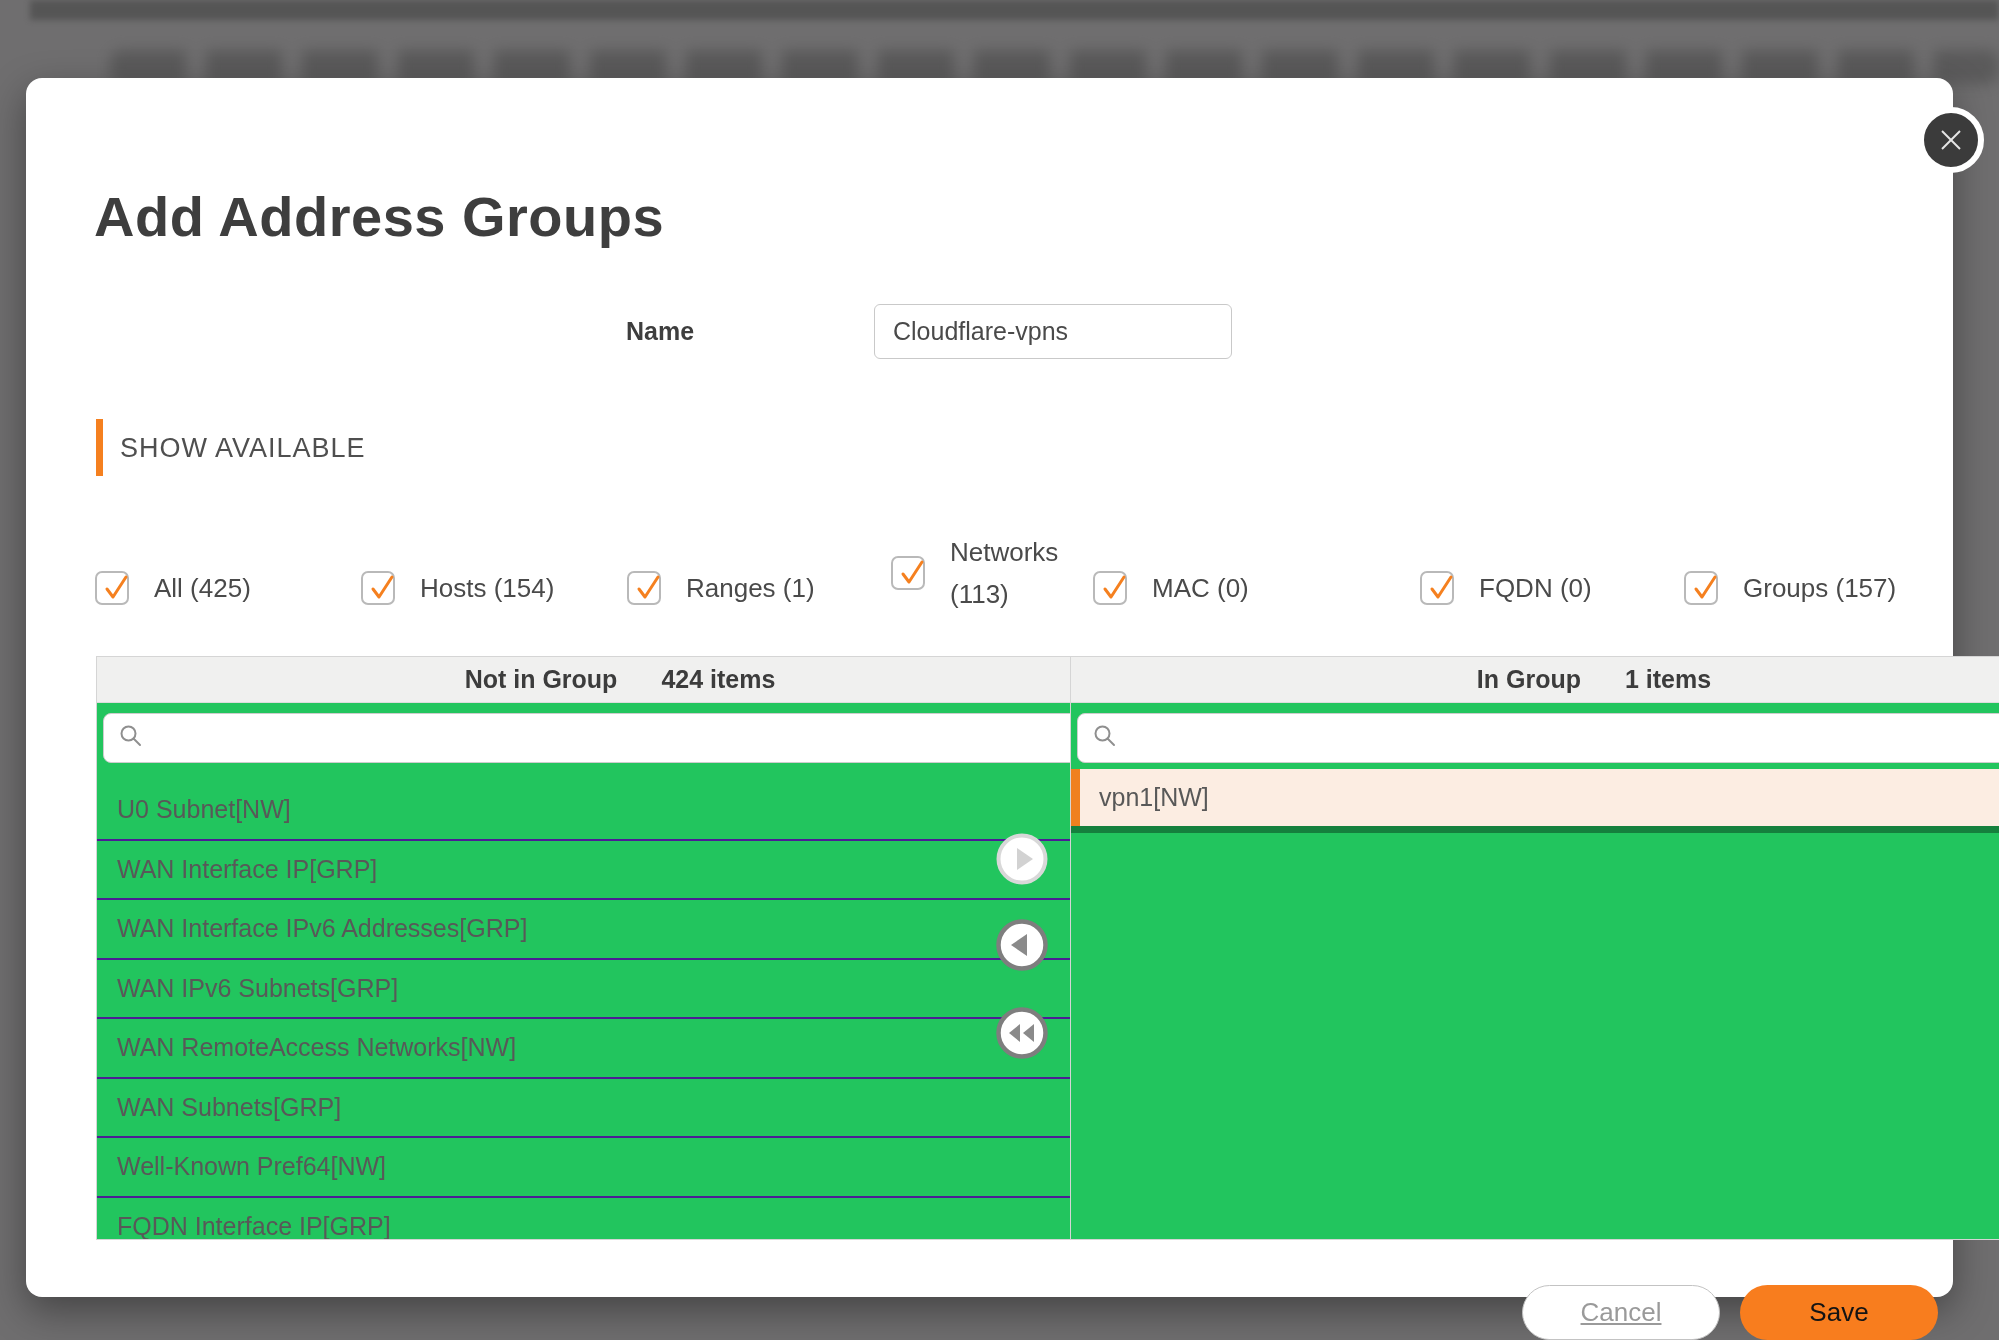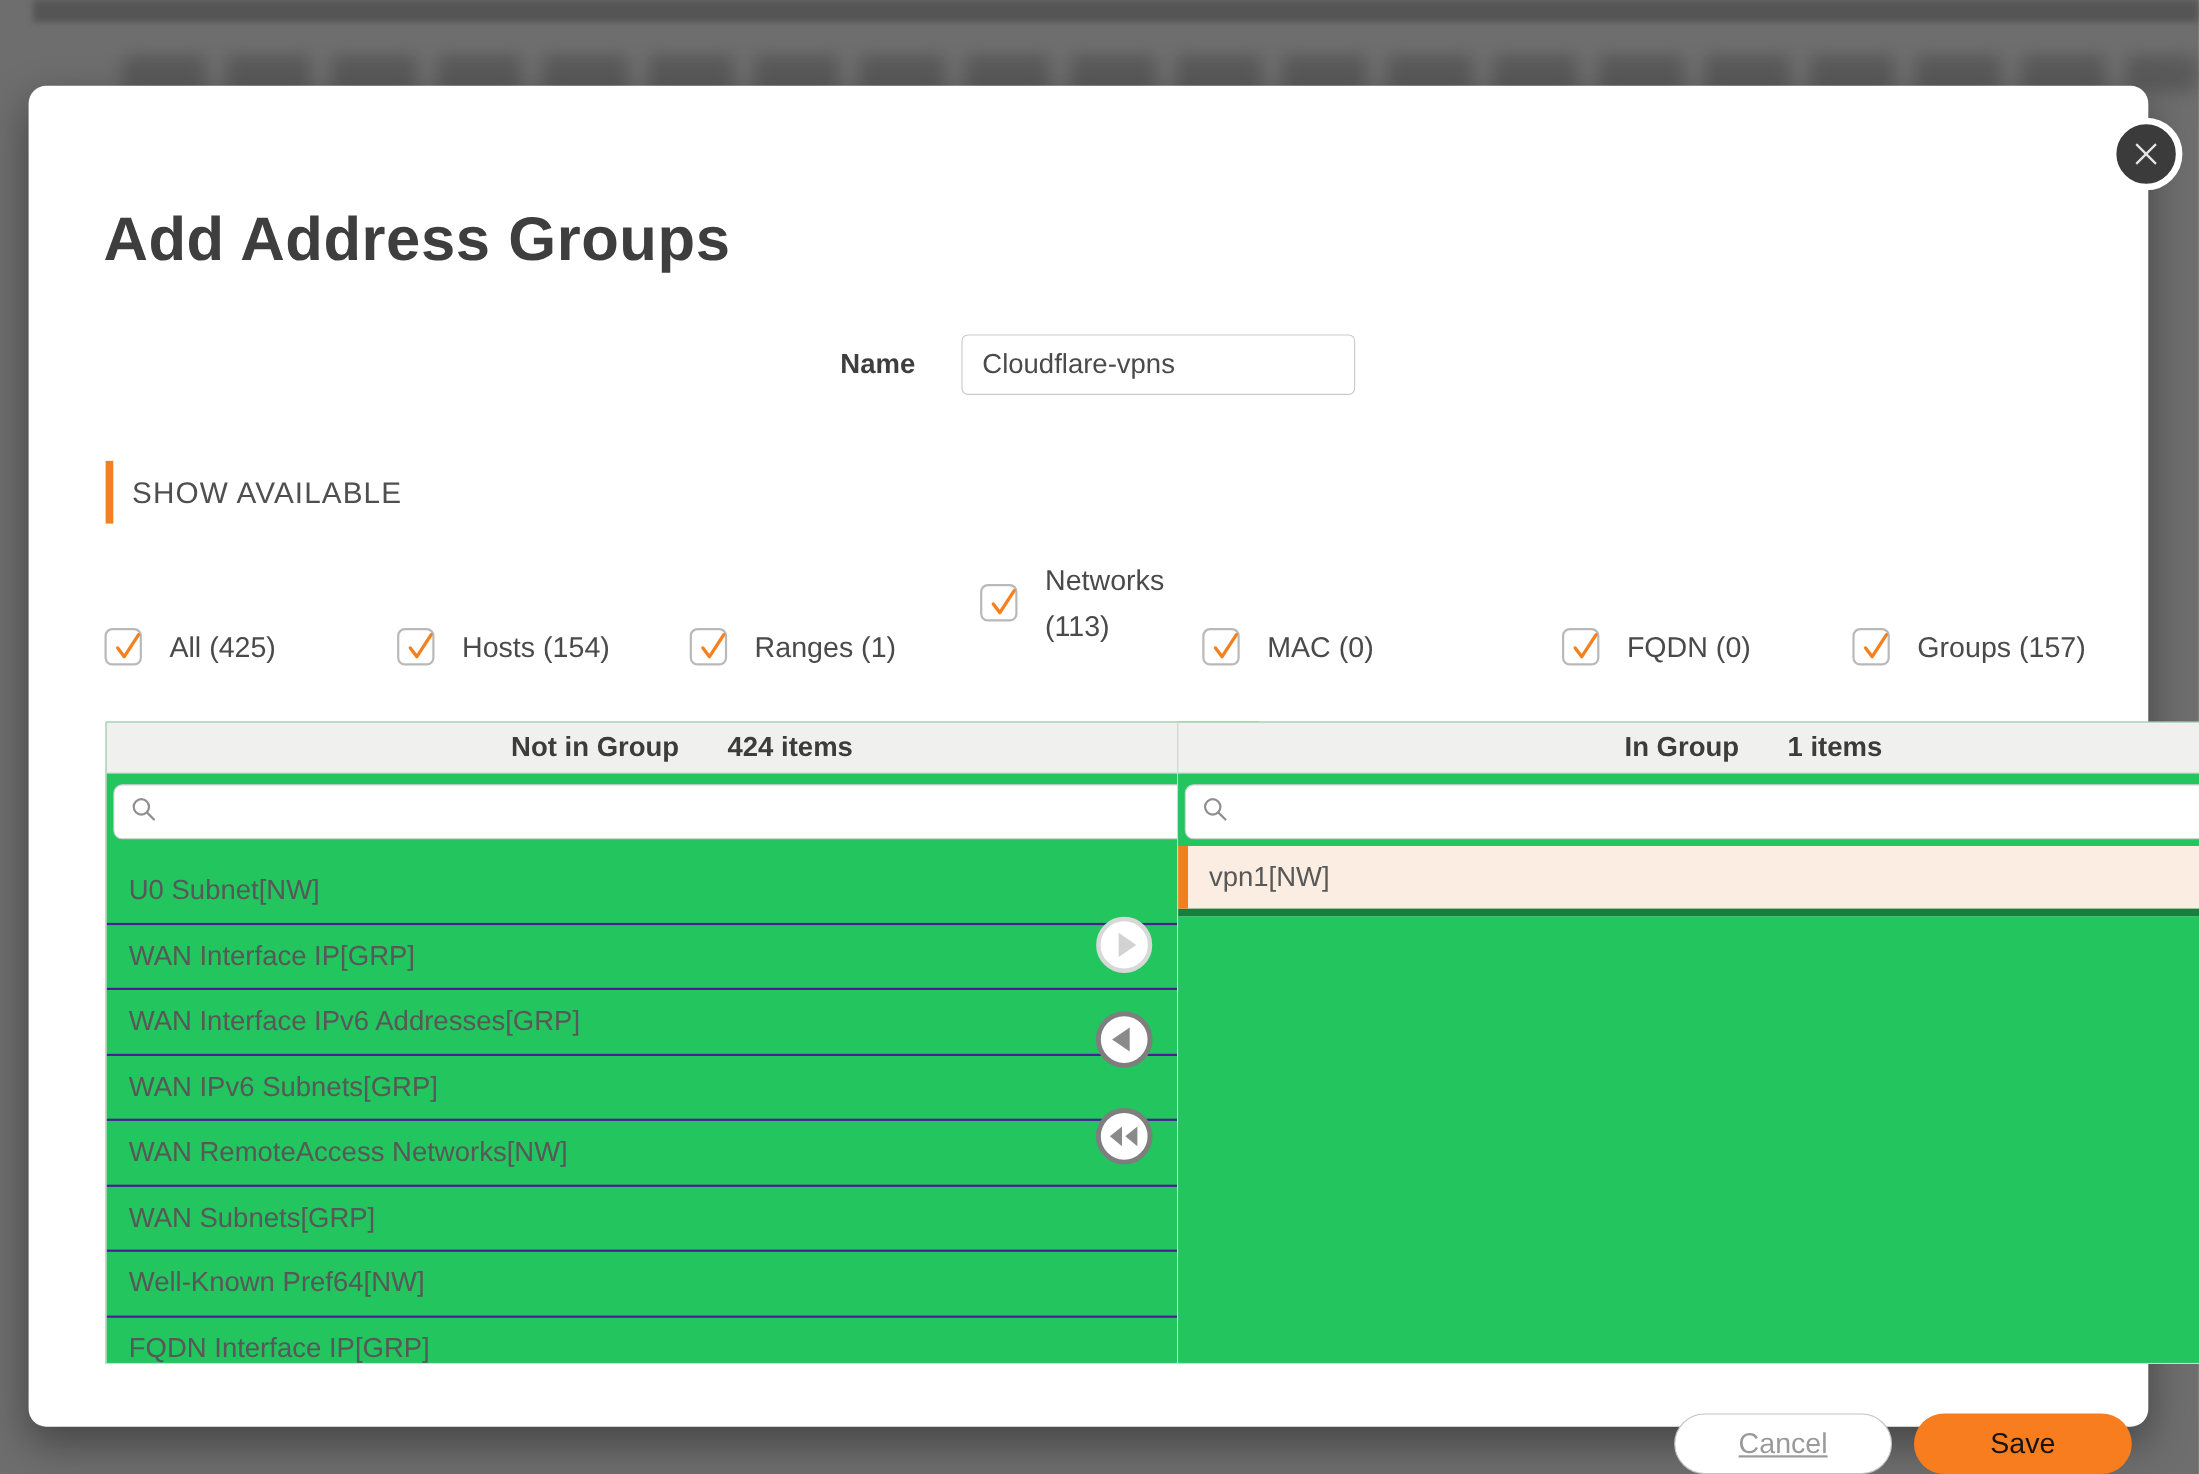--- a/index.html
+++ b/index.html
@@ -17,31 +17,31 @@
   .modal { position:absolute; left:26px; top:78px; width:1927px; height:1219px;
     background:#ffffff; border-radius:16px; box-shadow:0 14px 38px rgba(0,0,0,.38); }
 
   .title { position:absolute; left:68px; top:106px; font-size:56px; font-weight:600;
     color:#3e3e3e; letter-spacing:.5px; }
 
   .close-btn { position:absolute; left:1918px; top:107px; width:54px; height:54px;
     background:#3b3b3b; border:6px solid #ffffff; border-radius:50%;
     display:flex; align-items:center; justify-content:center; cursor:pointer; }
 
-  .name-label { position:absolute; left:600px; top:239px; width:206px; text-align:right;
+  .name-label { position:absolute; left:600px; top:239px; width:206px; 
     font-size:25px; font-weight:700; color:#3e3e3e; }
   .name-input { position:absolute; left:848px; top:226px; width:358px; height:55px;
     box-sizing:border-box; border:1.5px solid #c9c9c9; border-radius:6px;
     font-family:Liberation Sans, sans-serif; font-size:25px; color:#4a4a4a; padding:0 18px; outline:none; }
 
   .section-bar { position:absolute; left:70px; top:341px; width:7px; height:57px; background:#F5801F; }
   .section-title { position:absolute; left:94px; top:355px; font-size:27px; color:#4f4f4f; letter-spacing:1px; }
 
   .filter-item { position:absolute; top:493px; display:flex; align-items:center; gap:25px; }
-  .filter-item.wrap2 { top:428px; height:84px; }
+  .filter-item.wrap2 { top:453px; height:84px; }
   .filter-label { font-size:26px; color:#4a4a4a; white-space:nowrap; }
   .filter-item.wrap2 .filter-label { width:124px; white-space:normal; line-height:42px; }
   .f1{left:69px}.f2{left:335px}.f3{left:601px}.f4{left:865px}.f5{left:1067px}.f6{left:1394px}.f7{left:1658px}
   .checkbox { width:34px; height:34px; box-sizing:border-box; border:2px solid #b9b9b9;
     border-radius:7px; background:#fff; position:relative; flex:none; cursor:pointer; }
   .checkbox svg { position:absolute; left:2px; top:-2px; overflow:visible; }
 
   .panel { position:absolute; top:578px; width:1048px; height:584px; box-sizing:border-box;
     background:#22c55e; border:1.5px solid #d5d5d5; }
   .panel.left { left:70px; } .panel.right { left:1044px; }

